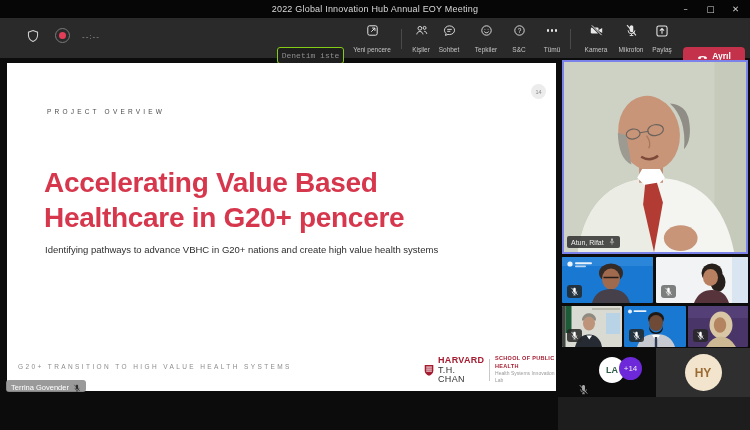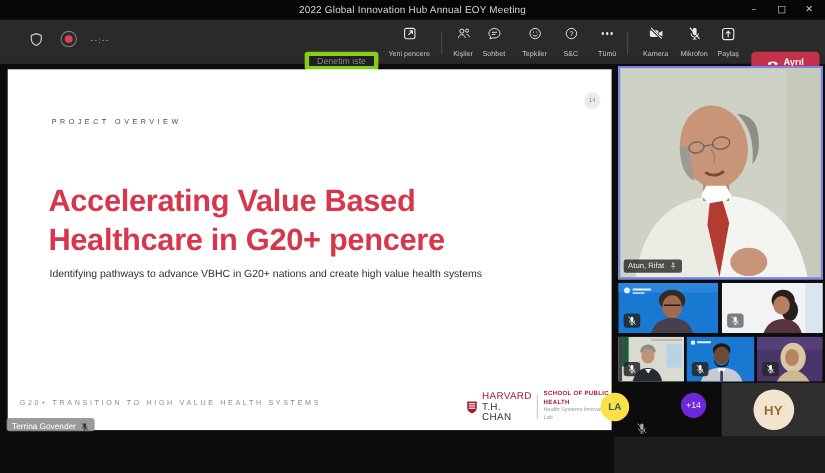--- a/index.html
+++ b/index.html
@@ -11,21 +11,21 @@
   .tb-title{color:#d8d8d8;font-size:9px;letter-spacing:.2px}
   .win-controls{position:absolute;right:2px;top:0;height:18px;display:flex}
   .wc{width:25px;height:18px;border:0;background:transparent;color:#cfcfcf;font-size:8.5px;line-height:18px;text-align:center;cursor:pointer;font-family:"DejaVu Sans",sans-serif}
 
   
   .toolbar{position:absolute;left:0;top:18px;width:750px;height:40px;background:#2a2a2a}
   .shield-ic{position:absolute;left:26px;top:11px;width:14px;height:14px;color:#cfcfcf}
   .rec{position:absolute;left:55px;top:10px;width:15px;height:15px;border:1.5px solid #7a7a7a;border-radius:50%;display:flex;align-items:center;justify-content:center}
   .rec i{width:7px;height:7px;border-radius:50%;background:#e23e57}
   .timer{position:absolute;left:82px;top:14px;font-size:8px;color:#9a9a9a;letter-spacing:1px}
-  .req-btn{position:absolute;left:277px;top:29px;width:67px;height:17px;background:#1f1f1f;border:4px solid #84cc16;border-radius:3px;color:#8d8d8d;font-size:8px;cursor:pointer;font-family:Liberation Sans, sans-serif}
+  .req-btn{position:absolute;left:277px;top:29px;width:67px;height:17px;background:#1f1f1f;border:1px solid #84cc16;border-radius:3px;color:#8d8d8d;font-size:8px;cursor:pointer;font-family:Liberation Mono, monospace}
   .tb-item{position:absolute;top:6px;height:29px;display:flex;flex-direction:column;align-items:center;justify-content:space-between;background:transparent;border:0;cursor:pointer;padding:0}
   .tb-item svg{width:13px;height:13px;color:#e8e8e8}
   .t-label{font-size:6.5px;color:#c4c4c4;white-space:nowrap;font-family:"Liberation Sans",sans-serif}
   .tb-div{position:absolute;top:11px;width:1px;height:20px;background:#4a4a4a}
   .more-dots{width:13px;height:13px;display:flex;align-items:center;justify-content:center;gap:1.5px}
   .more-dots i{width:2.4px;height:2.4px;border-radius:50%;background:#e8e8e8}
   .share-box svg{width:14px;height:14px}
   .leave-btn{position:absolute;left:683px;top:29px;width:62px;height:18px;background:#c4314b;border:0;border-radius:4px;color:#fff;font-size:8.5px;font-weight:bold;display:flex;align-items:center;justify-content:center;gap:4px;cursor:pointer;font-family:"Liberation Sans",sans-serif}
   .leave-btn svg{width:11px;height:11px;color:#fff}
 
@@ -33,21 +33,21 @@
   .slide{position:absolute;left:7px;top:63px;width:549px;height:328px;background:#ffffff;overflow:hidden}
   .page-badge{position:absolute;right:10px;top:21px;width:15px;height:15px;border-radius:50%;background:#ececec;color:#8a8a8a;font-size:5.5px;display:flex;align-items:center;justify-content:center}
   .kicker{position:absolute;left:40px;top:45px;font-size:6.5px;letter-spacing:3.2px;color:#4c4c4c;font-weight:500}
   .slide-title{position:absolute;left:37px;top:102px;font-size:28px;line-height:35px;font-weight:bold;color:#d7374d;letter-spacing:-.3px}
   .slide-sub{position:absolute;left:38px;top:181px;font-size:9.5px;color:#2e2e2e}
   .authors{position:absolute;left:38px;top:245px;font-size:8px;font-weight:bold;color:#141414}
   .slide-footer{position:absolute;left:11px;top:300px;font-size:6.5px;letter-spacing:2.4px;color:#8c8c8c;font-weight:500}
   .hlogo{position:absolute;left:417px;top:292px;display:flex;align-items:center}
   .hshield{width:14px;height:16px;color:#a51c30;margin-right:4px}
   .hname{display:flex;flex-direction:column;line-height:1}
-  .hname .l1{font-size:9px;font-weight:normal;color:#a51c30;letter-spacing:.3px}
+  .hname .l1{font-size:9px;font-weight:bold;color:#a51c30;letter-spacing:.3px}
   .hname .l2{font-size:9px;font-weight:normal;color:#333;letter-spacing:.3px;margin-top:1px}
   .hdiv{width:1px;height:22px;background:#c9c9c9;margin:0 5px}
   .hdept{display:flex;flex-direction:column;line-height:1.4}
   .hdept .d1{font-size:5.5px;font-weight:bold;color:#a51c30;letter-spacing:.3px}
   .hdept .d2{font-size:5px;color:#9a9a9a}
   .presenter-tag{position:absolute;left:6px;top:380px;height:12px;background:rgba(145,145,145,.92);border-radius:3px;display:flex;align-items:flex-end;gap:4px;padding:0 5px;z-index:3}
   .presenter-tag span{font-size:7.5px;color:#fff}
   .presenter-tag svg{width:8px;height:8px;color:#2c2c2c}
 
   
@@ -58,21 +58,21 @@
   .name-tag svg{width:8px;height:8px;color:#dcdcdc}
 
   .tile{position:absolute;overflow:hidden;border-radius:1px;cursor:pointer}
   .tile svg.scene{position:absolute;inset:0;width:100%;height:100%}
   .mic-badge{position:absolute;left:5px;bottom:5px;width:15px;height:13px;background:rgba(38,38,38,.85);border-radius:3px;display:flex;align-items:center;justify-content:center;color:#fff}
   .mic-badge.light{background:rgba(105,105,105,.85)}
   .mic-badge svg{width:9px;height:9px}
 
   .hy-tile{position:absolute;left:656px;top:348px;width:94px;height:49px;background:#2f2f2f;display:flex;align-items:center;justify-content:center;cursor:pointer}
   .avatar{border-radius:50%;display:flex;align-items:center;justify-content:center;font-weight:bold;cursor:pointer}
-  .av-la{position:absolute;left:546px;top:357px;width:26px;height:26px;background:#fde047;color:#2f5e48;font-size:9px}
+  .av-la{position:absolute;left:599px;top:357px;width:26px;height:26px;background:#ffffff;color:#2f5e48;font-size:9px}
   .av-ov{position:absolute;left:619px;top:357px;width:23px;height:23px;background:#6d28d9;color:#ececec;font-size:8px;font-weight:normal}
   .av-hy{width:37px;height:37px;background:#f3e5cd;color:#9a6b33;font-size:12px}
   .la-mic{position:absolute;left:578px;top:384px;width:11px;height:11px;color:#a6a6a6}
   .panel-bottom{position:absolute;left:558px;top:397px;width:192px;height:33px;background:#1d1d1d}
 </style>
 </head>
 <body>
 
 <svg width="0" height="0" style="position:absolute" aria-hidden="true">
   <defs>

